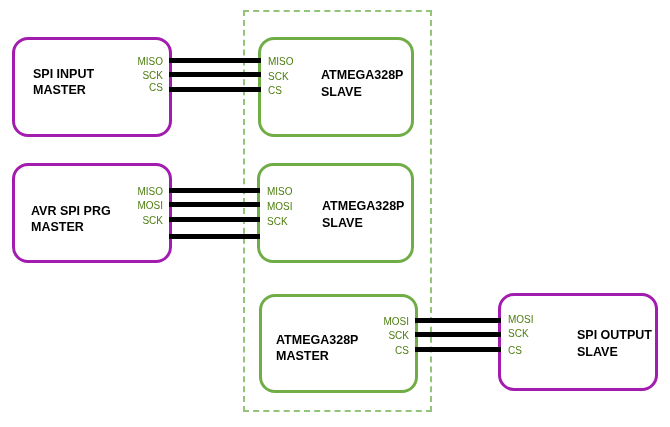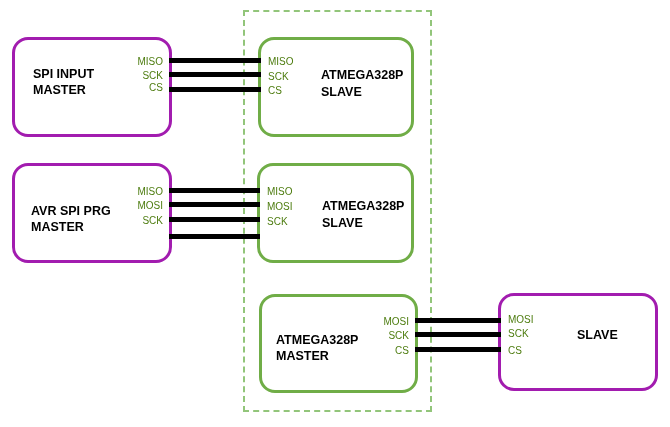--- a/index.html
+++ b/index.html
@@ -92,20 +92,21 @@
     <span class="pin r" style="right:6px; top:19px;">MOSI</span>
     <span class="pin r" style="right:6px; top:33px;">SCK</span>
     <span class="pin r" style="right:6px; top:48px;">CS</span>
   </div>
 
   <div class="box blue" style="left:498px; top:293px; width:160px; height:98px;">
     <span class="pin" style="left:7px; top:18px;">MOSI</span>
     <span class="pin" style="left:7px; top:32px;">SCK</span>
     <span class="pin" style="left:7px; top:49px;">CS</span>
     <div class="title" style="left:76px; top:31px; line-height:17px;">
+      <div>SPI OUTPUT</div>
       <div>SLAVE</div>
     </div>
   </div>
 
   <div class="wire" style="left:415px; top:318px; width:86px;"></div>
   <div class="wire" style="left:415px; top:332px; width:86px;"></div>
   <div class="wire" style="left:415px; top:347px; width:86px;"></div>
 
 </div>
 

